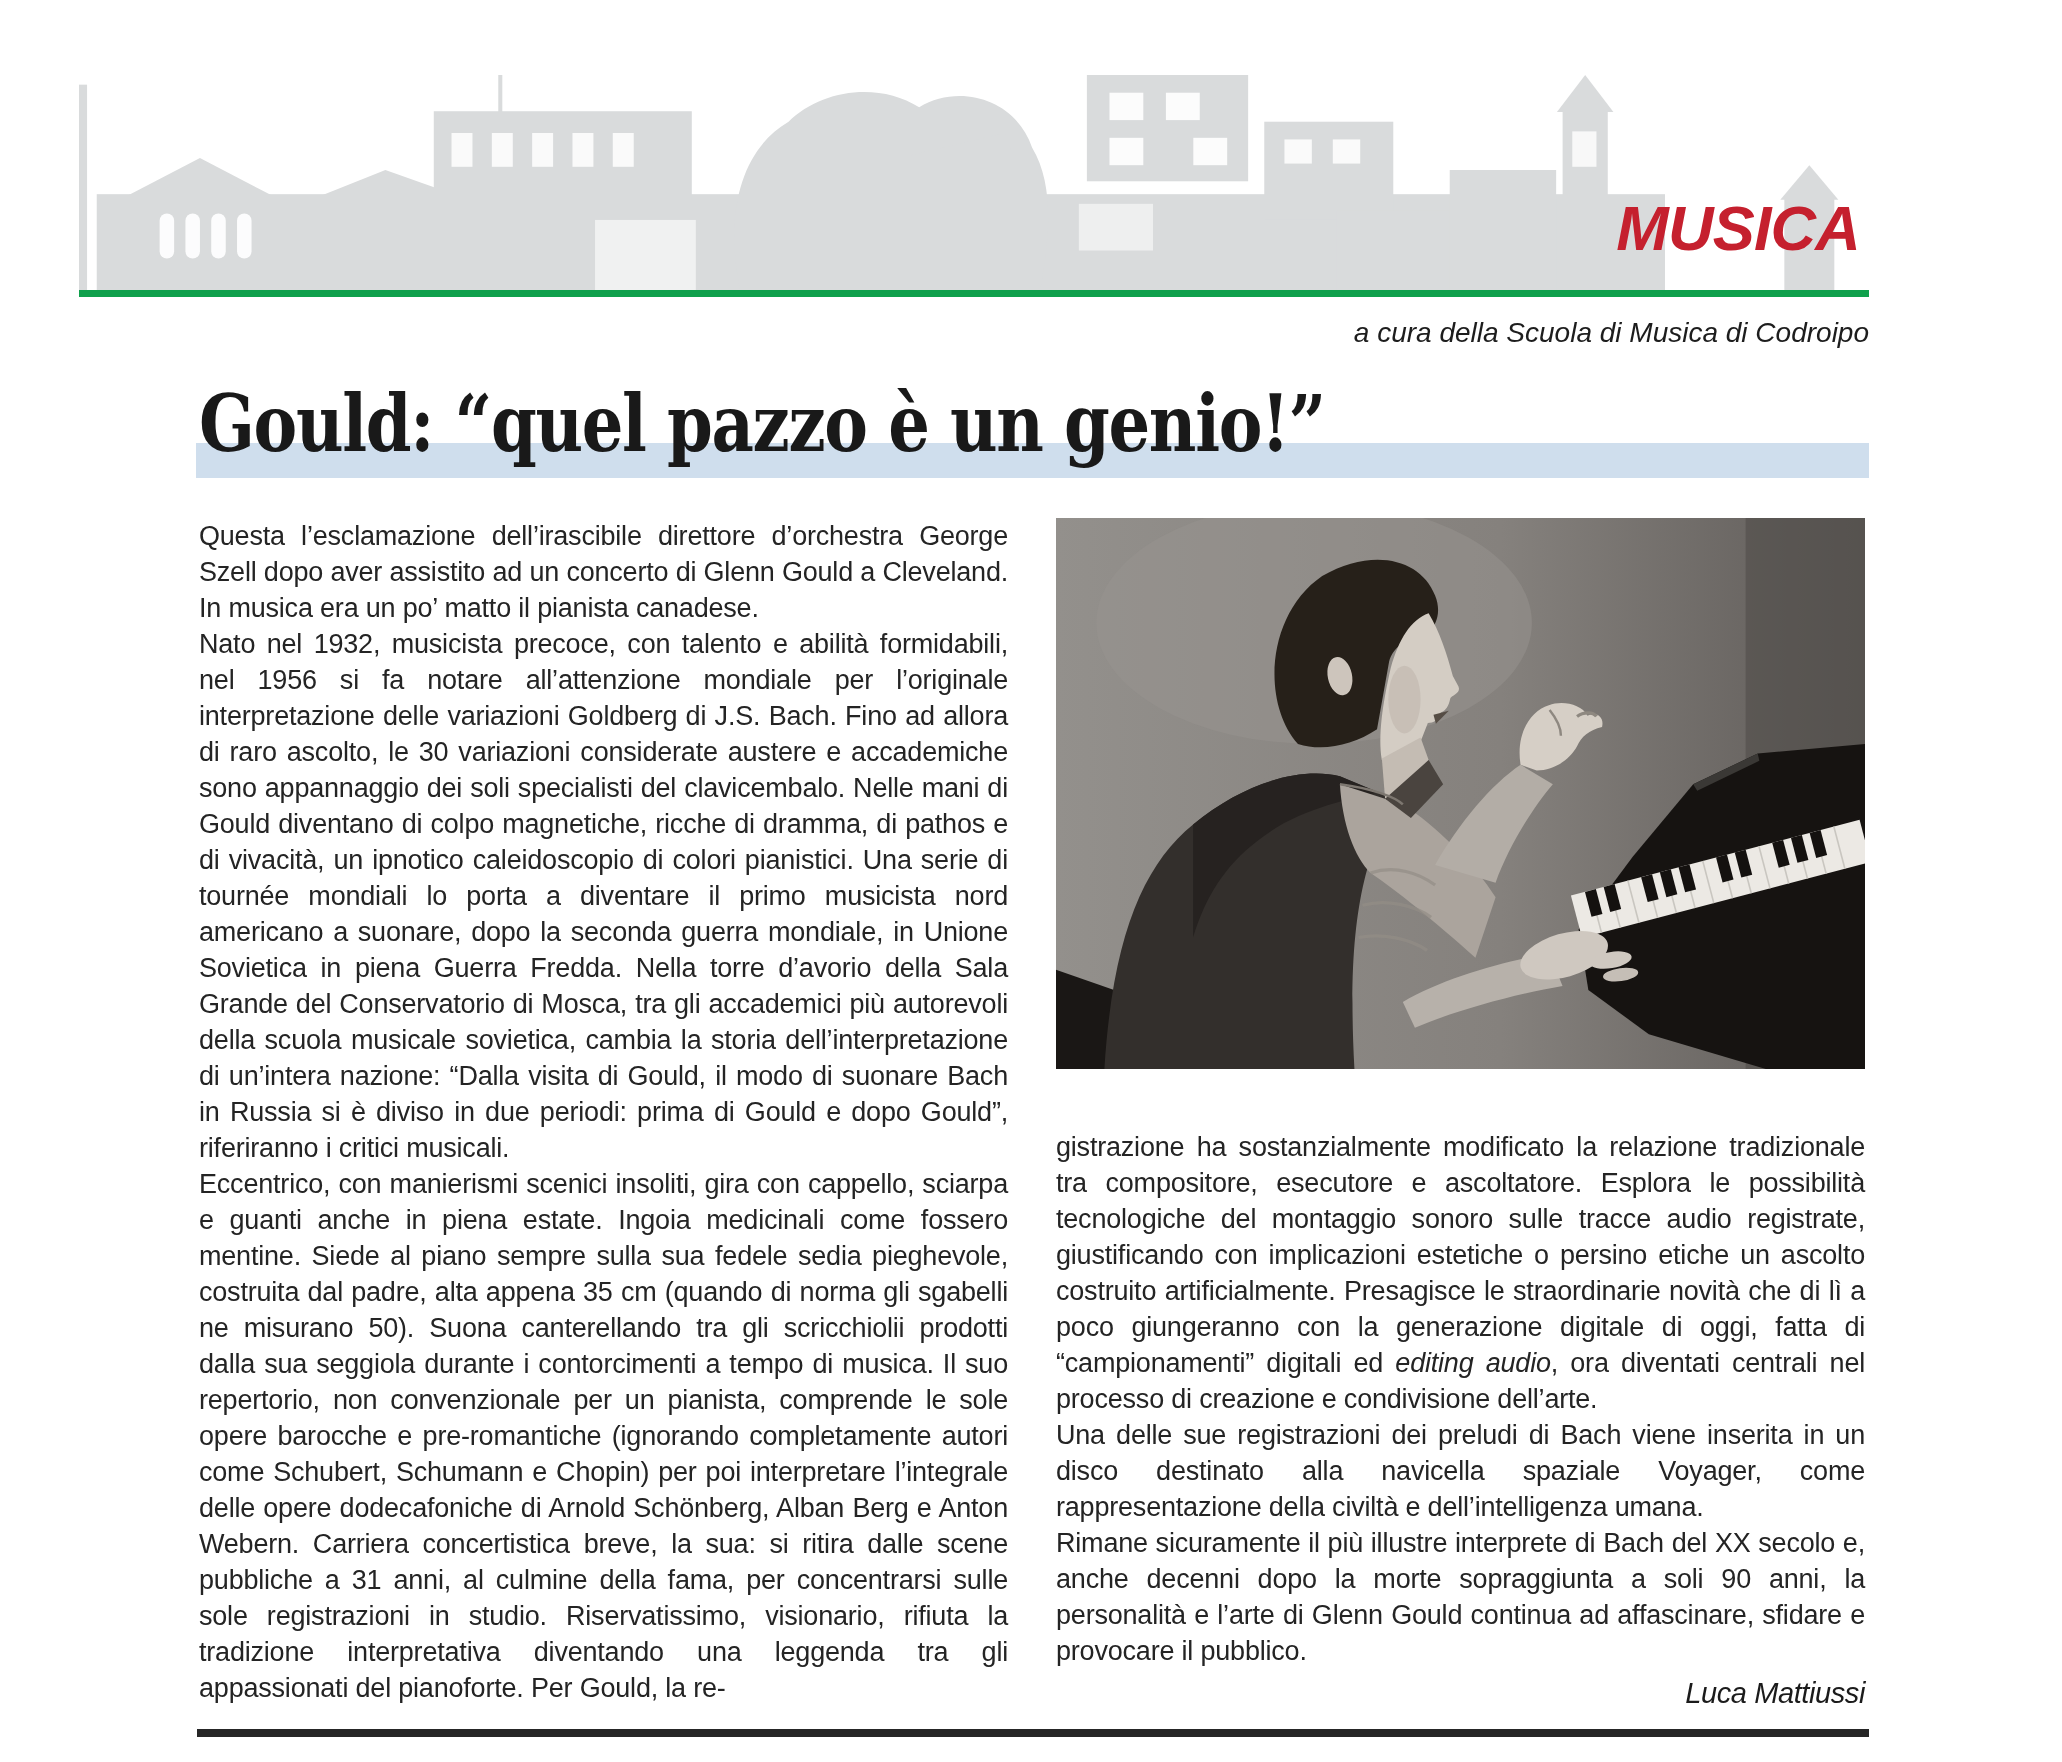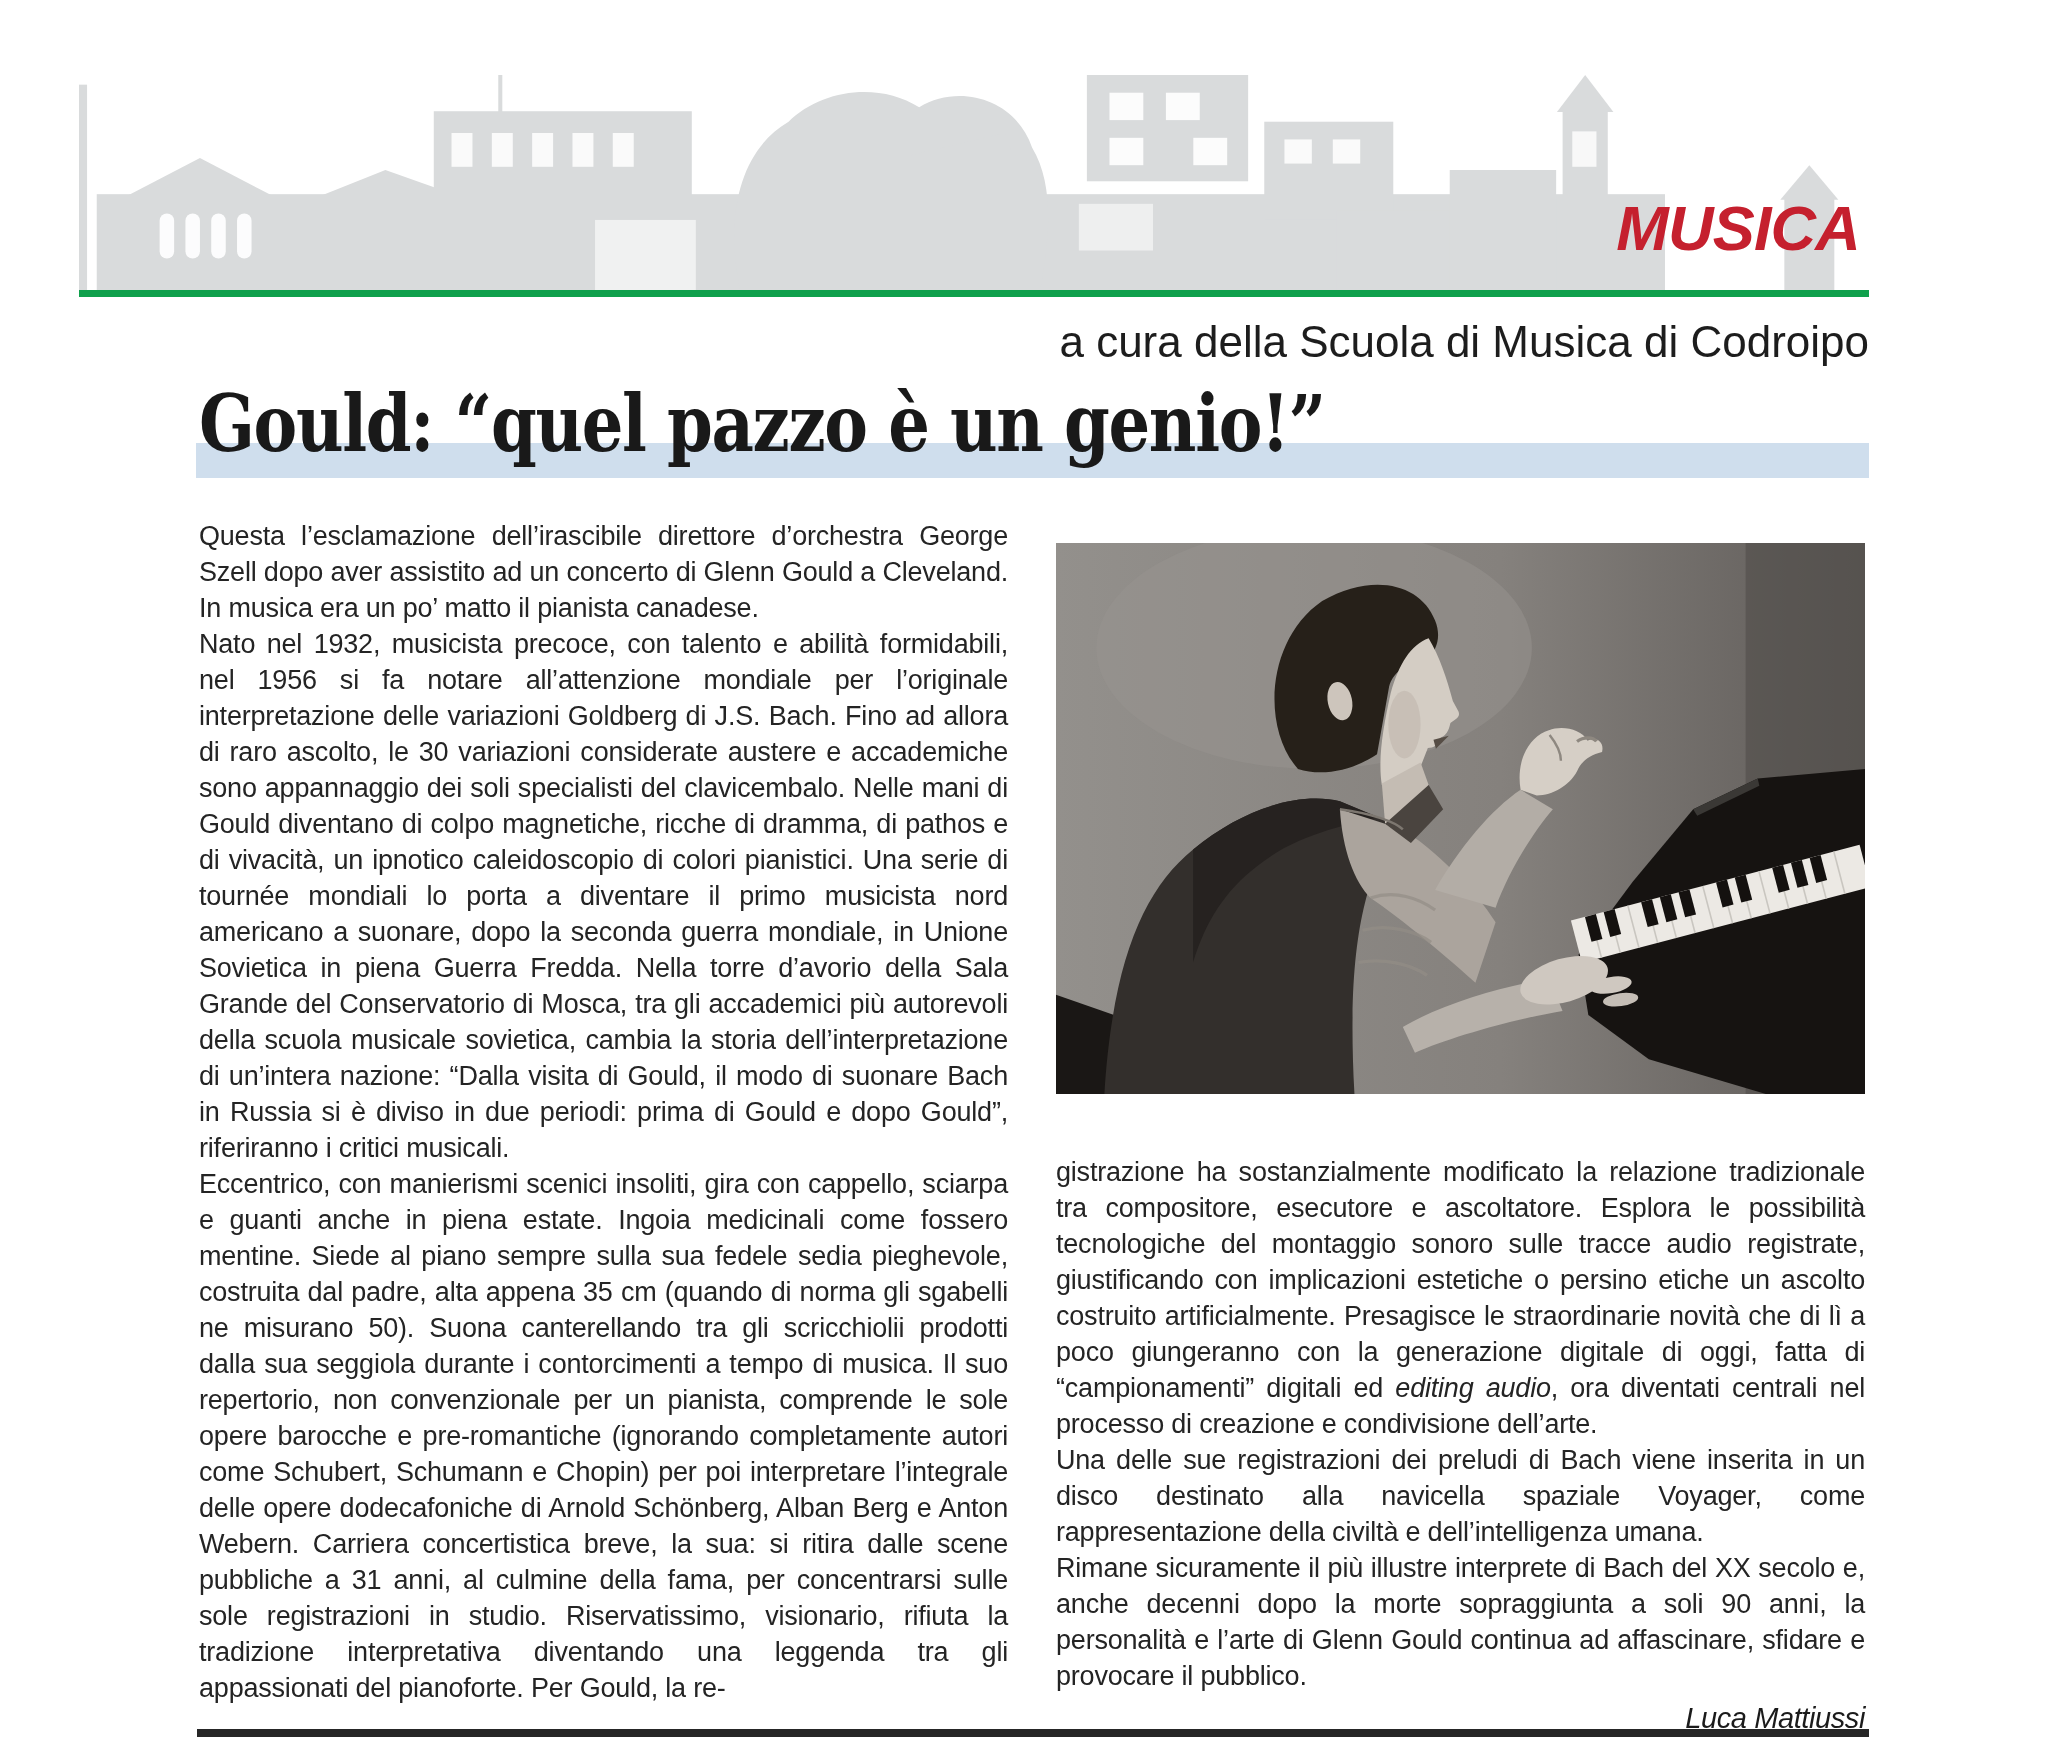--- a/index.html
+++ b/index.html
@@ -29,21 +29,21 @@
     letter-spacing:-0.8px;
     color:var(--accent-red);
     white-space:nowrap;
   }
   .green-rule{
     position:absolute;left:79px;top:290px;width:1790px;height:7.3px;
     background:var(--rule-green);
   }
   .kicker{
     position:absolute;right:193px;top:318px;
-    font-size:44px;line-height:1.1;
+    font-style:italic;font-size:28px;line-height:1.1;
     color:#1d1d1d;white-space:nowrap;
   }
   
   .headline-band{
     position:absolute;left:196px;top:443px;width:1673px;height:35px;
     background:var(--band-blue);z-index:1;
   }
   .headline{
     position:absolute;left:199px;top:385px;z-index:2;
     font-family:"DejaVu Serif",serif;font-weight:bold;
@@ -53,21 +53,21 @@
     letter-spacing:-1.6px;
   }
   
   .col{
     position:absolute;top:518px;width:809px;
     font-size:27px;line-height:36px;letter-spacing:-0.2px;
     color:#242424;
   }
   .col p{margin:0;text-align:justify;}
   .col-left{left:199px;}
-  .col-right{left:1056px;margin-top:25px;}
+  .col-right{left:1056px;}
   .photo{
     width:809px;height:551px;margin:0 0 60px 0;
   }
   .photo svg{display:block;width:100%;height:100%;}
   .byline{
     text-align:right;font-weight:normal;font-style:italic;
     font-size:29px;margin-top:6.4px;letter-spacing:-0.4px;color:#1b1b1b;
   }
   .italic-seg{font-style:italic;}
   

